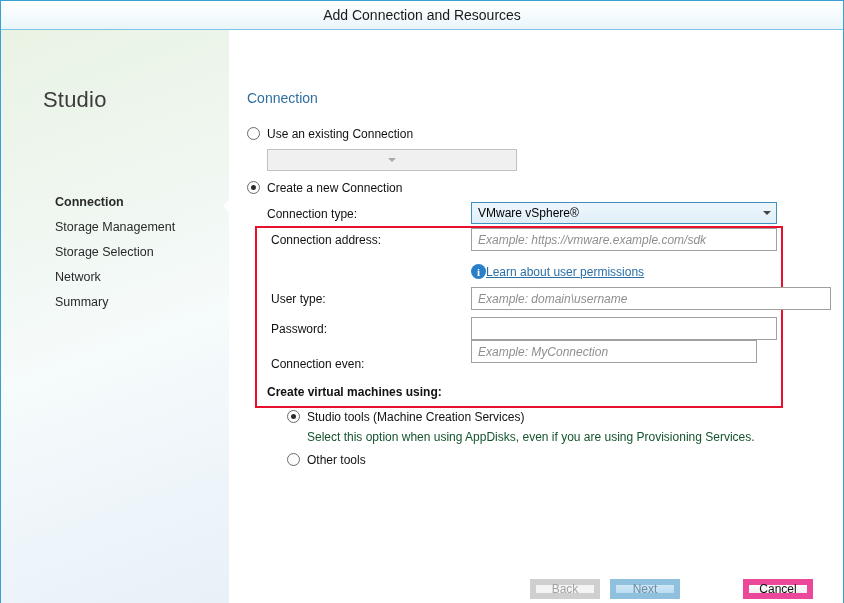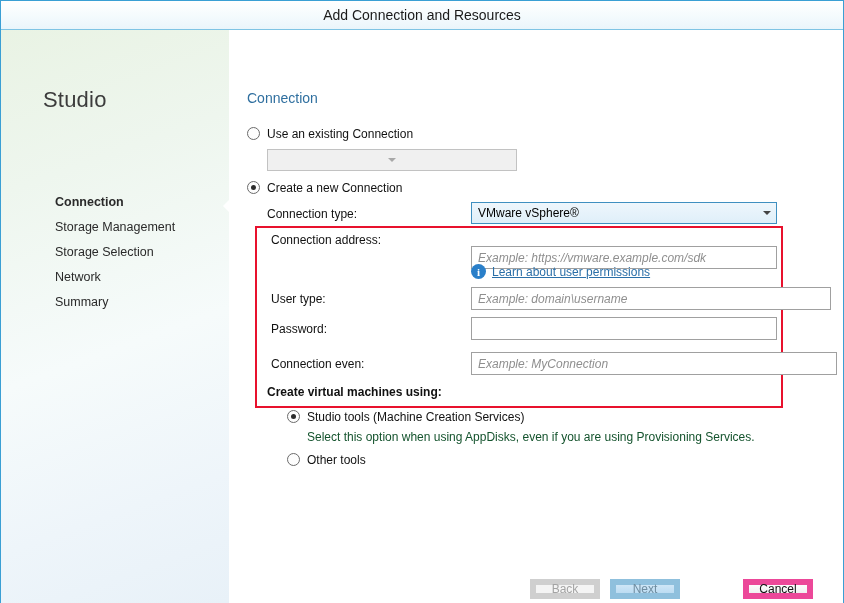--- a/index.html
+++ b/index.html
@@ -207,21 +207,20 @@
     background: #2a7fc9;
     color: #fff;
     font-size: 11px;
     font-weight: bold;
     display: flex;
     align-items: center;
     justify-content: center;
     font-family: "Liberation Serif", serif;
   }
   .info-text {
-    margin-left: 6px;
     color: #2a6fa8;
     font-size: 12px;
     text-decoration: underline;
   }
   .group-label {
     position: absolute;
     font-size: 12px;
     color: #111;
     font-weight: bold;
   }
@@ -308,35 +307,35 @@
       <div class="combo highlight" style="left:242px; top:172px; width:306px;">
         <span class="val">VMware vSphere®</span>
         <span class="arrowbox">
             <span class="caret"></span>
           </span>
       </div>
 
       <div class="redbox" style="left:26px; top:196px; width:528px; height:182px;"></div>
 
       <div class="field-label" style="left:42px; top:203px;">Connection address:</div>
-      <div class="textbox" style="left:242px; top:198px; width:306px;margin-top:18px;">Example: https://vmware.example.com/sdk</div>
+      <div class="textbox" style="left:242px; top:198px; width:306px;">Example: https://vmware.example.com/sdk</div>
 
       <div class="info-link" style="left:242px; top:234px;">
         <span class="info-icon">i</span>
         <span class="info-text">Learn about user permissions</span>
       </div>
 
       <div class="field-label" style="left:42px; top:262px;">User type:</div>
       <div class="textbox" style="left:242px; top:257px; width:360px;">Example: domain\username</div>
 
       <div class="field-label" style="left:42px; top:292px;">Password:</div>
       <div class="textbox empty" style="left:242px; top:287px; width:306px;"></div>
 
       <div class="field-label" style="left:42px; top:327px;">Connection even:</div>
-      <div class="textbox" style="left:242px; top:322px; width:366px;">Example: MyConnection</div>
+      <div class="textbox" style="left:242px; top:310px; width:286px;">Example: MyConnection</div>
 
       <div class="group-label" style="left:38px; top:355px;">Create virtual machines using:</div>
 
       <div class="radio-row" style="left:58px; top:380px;">
         <span class="radio checked"></span>
         <span class="radio-label">Studio tools (Machine Creation Services)</span>
       </div>
       <div class="sub-note" style="left:78px; top:400px;">Select this option when using AppDisks, even if you are using Provisioning Services.</div>
 
       <div class="radio-row" style="left:58px; top:423px;">

